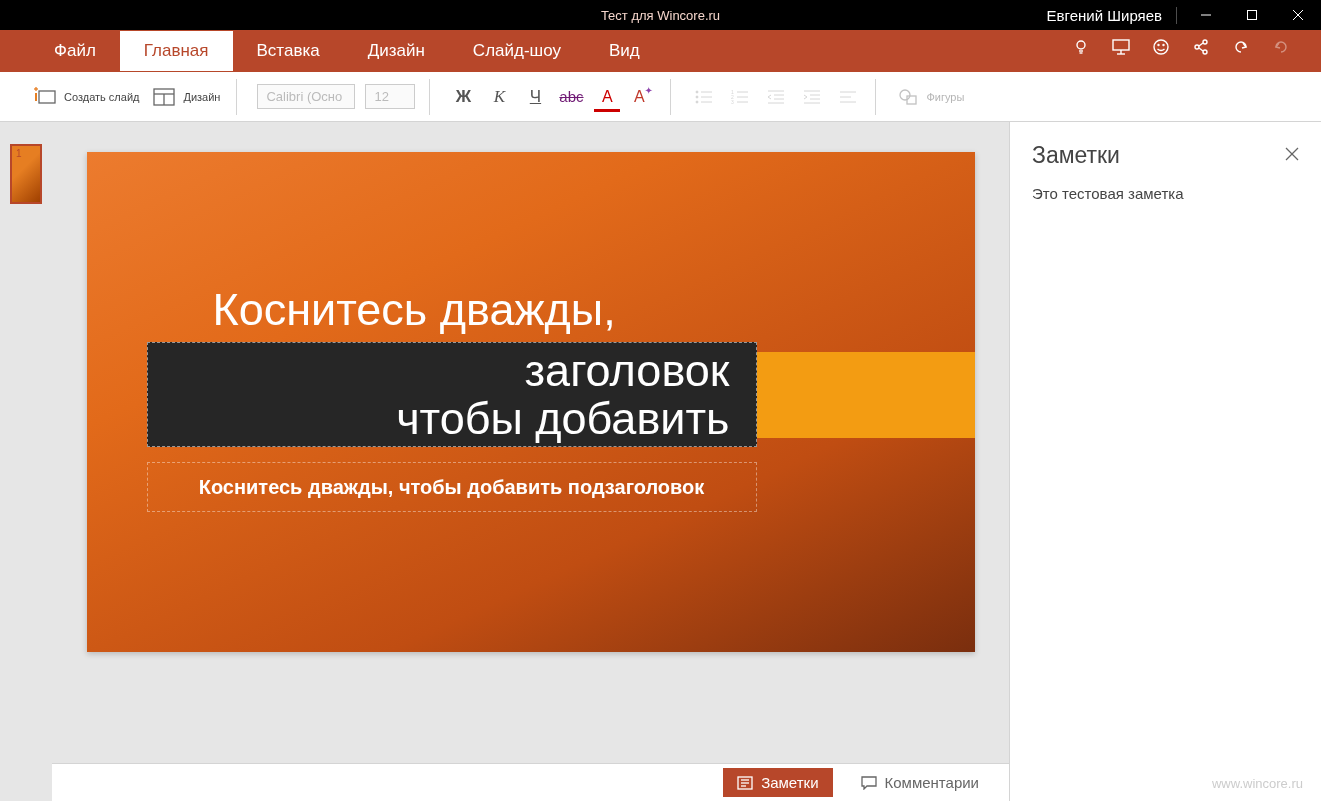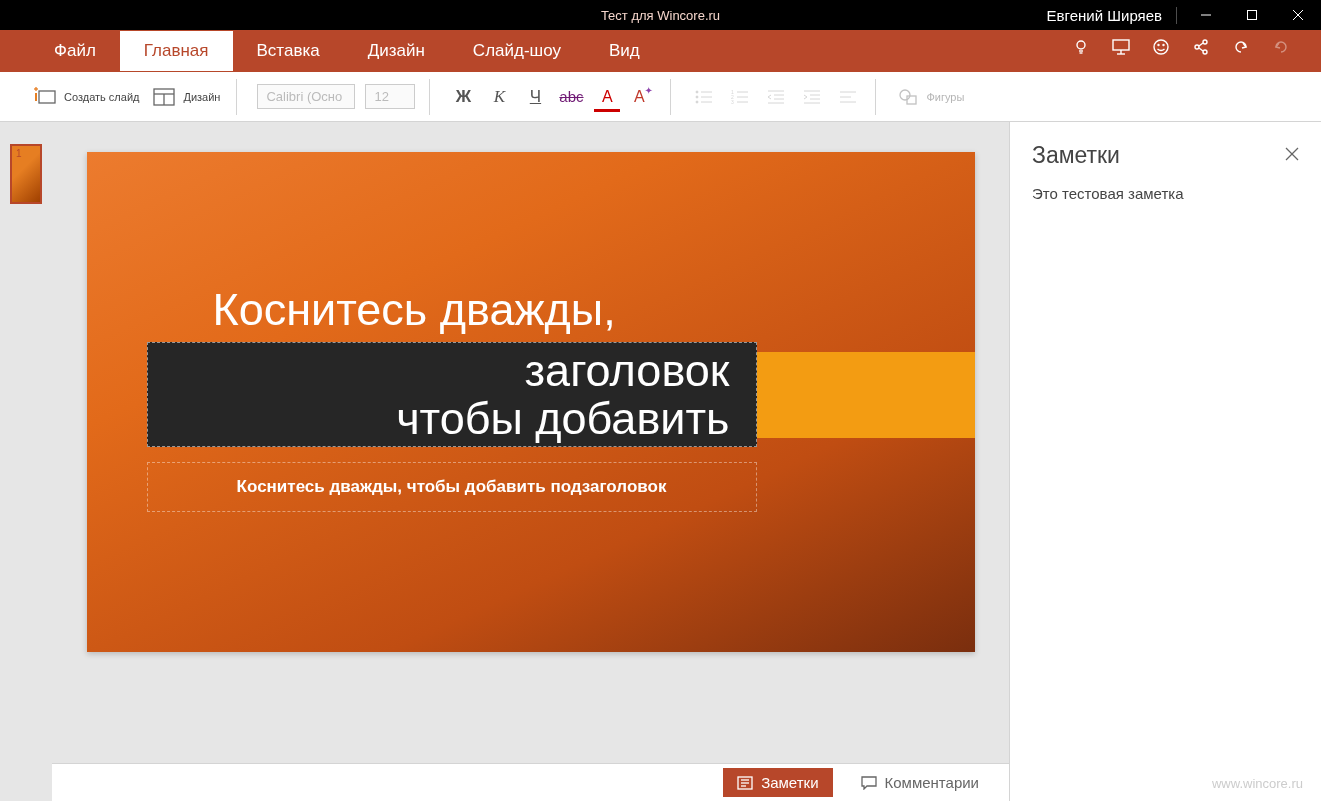--- a/index.html
+++ b/index.html
@@ -46,21 +46,21 @@
 .thumb-num { position: absolute; top: 4px; left: 6px; font-size: 10px; color: #b7472a; }
 .thumb { width: 32px; height: 60px; background: linear-gradient(135deg, #e67e22 40%, #a04000 100%); border: 2px solid #b7472a; cursor: pointer; }
 
 .canvas-area { flex: 1; display: flex; align-items: flex-start; justify-content: center; padding-top: 30px; position: relative; }
 .slide { width: 888px; height: 500px; background: linear-gradient(155deg, #ec7b2e 0%, #e26a1a 30%, #c04d12 70%, #7a2e0e 100%); position: relative; box-shadow: 0 2px 6px rgba(0,0,0,0.2); }
 .accent-bar { position: absolute; top: 200px; right: 0; width: 220px; height: 86px; background: #f39c12; }
 .title-box { position: absolute; top: 190px; left: 60px; width: 610px; height: 105px; background: #262626; border: 1px dashed #999; padding: 12px 26px 12px 12px; display: flex; flex-direction: column; justify-content: center; }
 .title-over { position: absolute; top: 132px; left: 126px; color: #fff; font-size: 45px; font-weight: 300; white-space: nowrap; }
 .title-in { color: #fff; font-size: 45px; font-weight: 300; text-align: right; line-height: 1.05; }
 .sub-box { position: absolute; top: 310px; left: 60px; width: 610px; height: 50px; border: 1px dashed rgba(255,255,255,0.4); display: flex; align-items: center; justify-content: center; }
-.sub-text { color: #fff; font-size: 17px; font-weight: 600; }
+.sub-text { color: #fff; font-size: 20px; font-weight: 600; }
 
 
 .notes-panel { width: 312px; background: #fff; border-left: 1px solid #d4d4d4; padding: 20px 22px; display: flex; flex-direction: column; }
 .notes-head { display: flex; align-items: center; justify-content: space-between; margin-bottom: 16px; }
 .notes-title { font-size: 23px; font-weight: 300; color: #444; }
 .notes-close { font-size: 18px; color: #666; cursor: pointer; }
 .notes-body { font-size: 15px; color: #444; }
 
 
 .statusbar { position: absolute; bottom: 0; left: 0; right: 0; height: 38px; background: #fff; border-top: 1px solid #d4d4d4; display: flex; align-items: center; justify-content: flex-end; padding: 0 16px; gap: 14px; }

